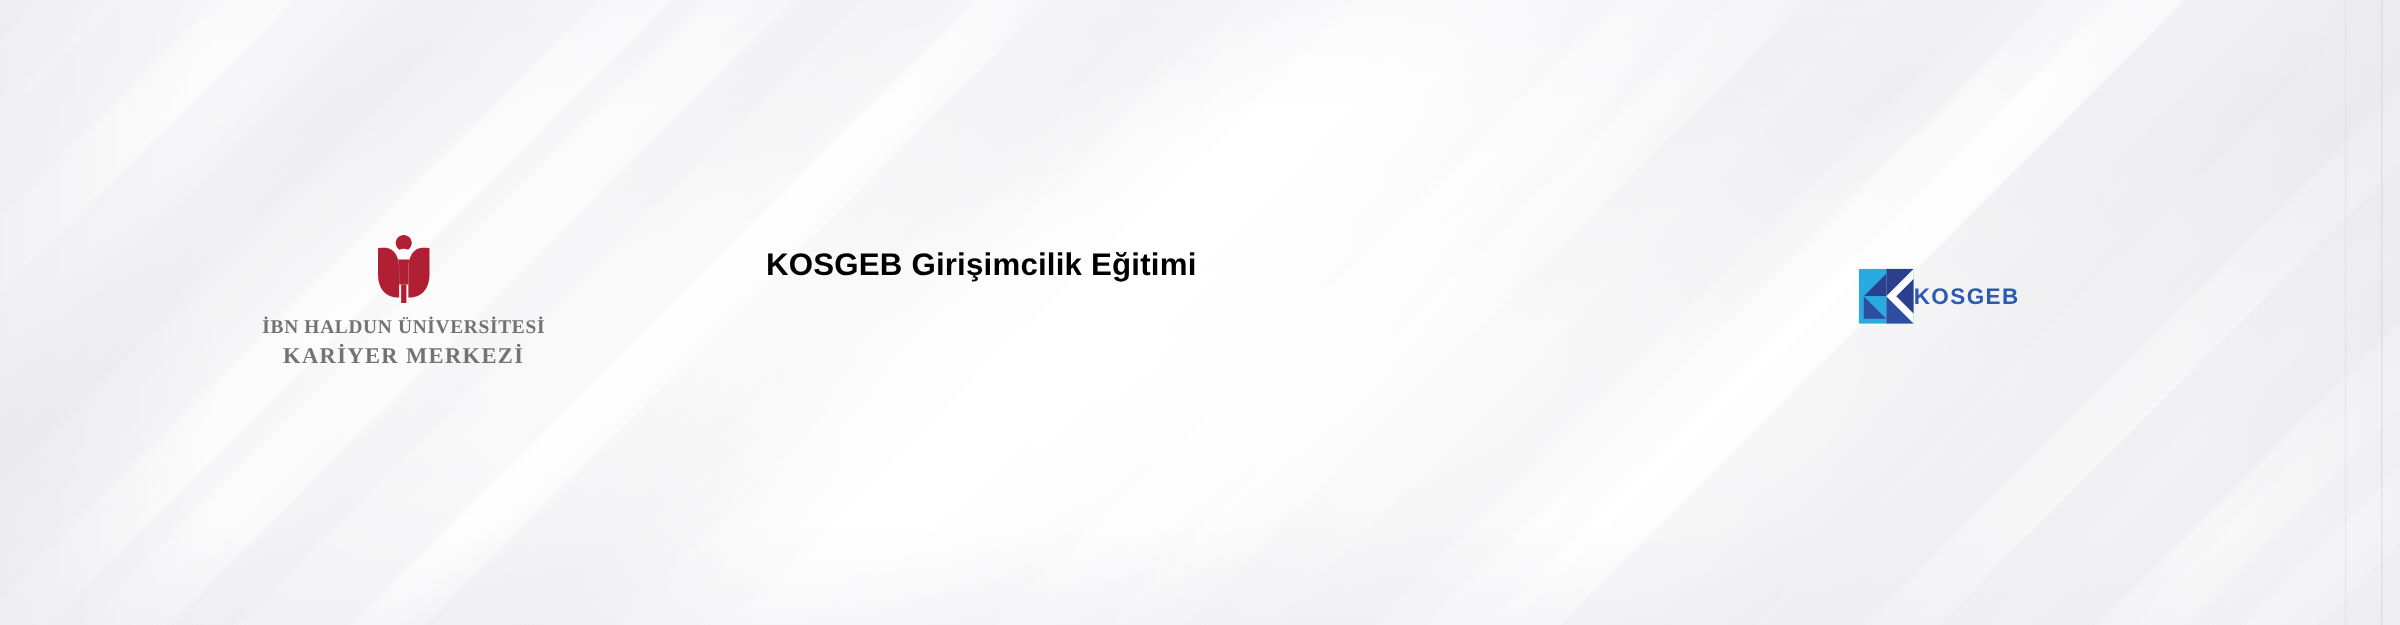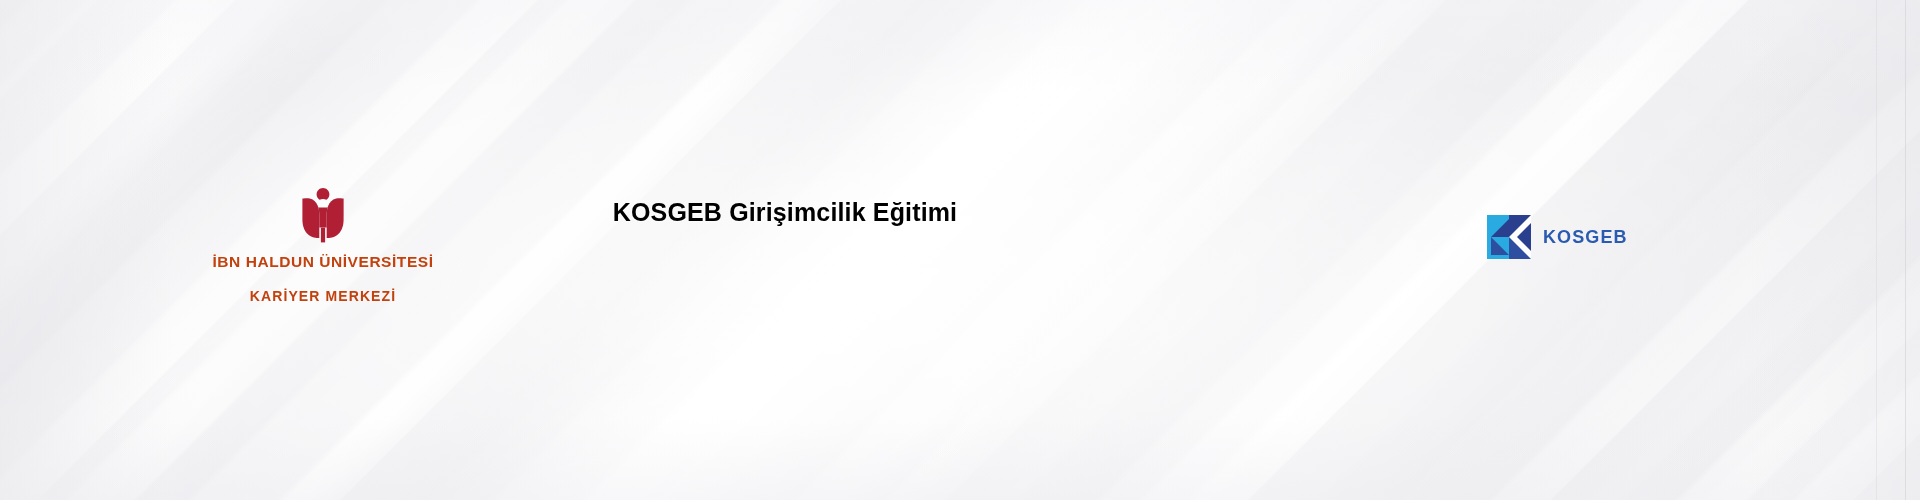--- a/index.html
+++ b/index.html
@@ -75,28 +75,28 @@
 
   
   #uni-lockup {
     left: 182px;
     top: 186px;
     width: 282px;
     text-align: center;
   }
   #uni-tulip { display: block; margin: 0 auto; }
   .uni-line {
-    color: #c2410c;
-    font-family: Liberation Sans, sans-serif;
+    color: #737373;
+    font-family: Liberation Serif, serif;
     font-weight: 700;
     letter-spacing: 0.55px;
     white-space: nowrap;
   }
   #uni-line-1 { font-size: 15.5px; margin-top: 9px; }
-  #uni-line-2 { font-size: 14px; margin-top: 17px; letter-spacing: 1.1px; }
+  #uni-line-2 { font-size: 18px; margin-top: 3px; letter-spacing: 1.1px; }
 
   
   #headline-block {
     left: 430px;
     top: 198px;
     width: 710px;
     text-align: center;
   }
   .headline {
     color: #000000;
@@ -107,21 +107,20 @@
   }
   #headline-title { font-size: 25px; letter-spacing: 0.15px; }
   #headline-sub { font-size: 25px; letter-spacing: 0.15px; margin-top: 37px; }
 
   
   #kosgeb-lockup {
     left: 1487px;
     top: 215px;
     display: flex;
     align-items: center;
-    gap: 12px;
   }
   #kosgeb-mark { display: block; }
   #kosgeb-wordmark {
     color: #2a5bb0;
     font-family: "Liberation Sans", sans-serif;
     font-weight: 700;
     font-size: 18px;
     letter-spacing: 1.1px;
     white-space: nowrap;
   }

